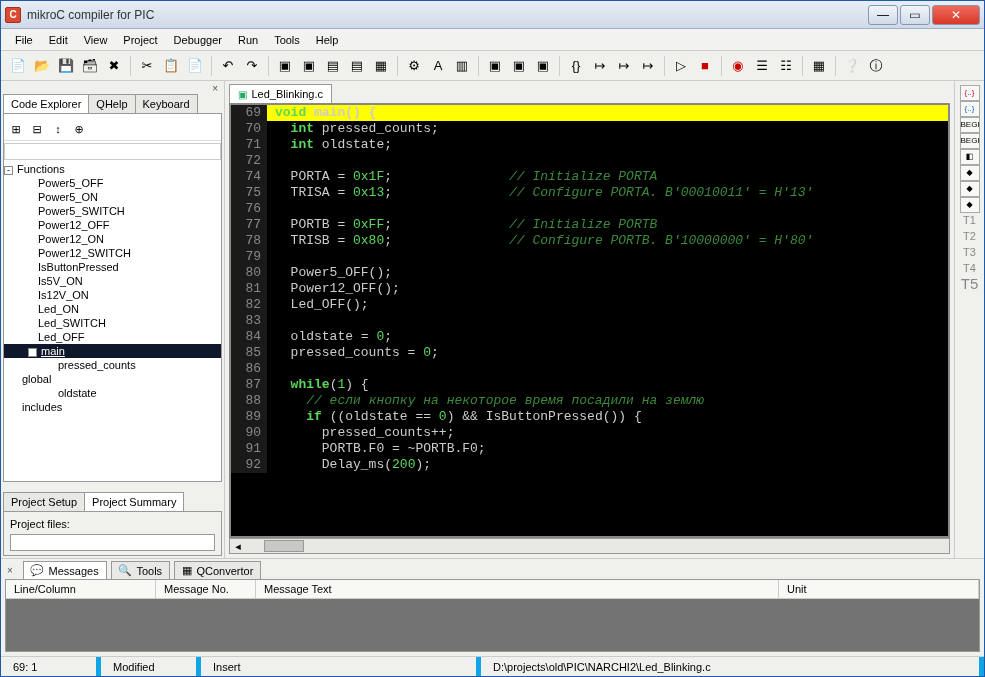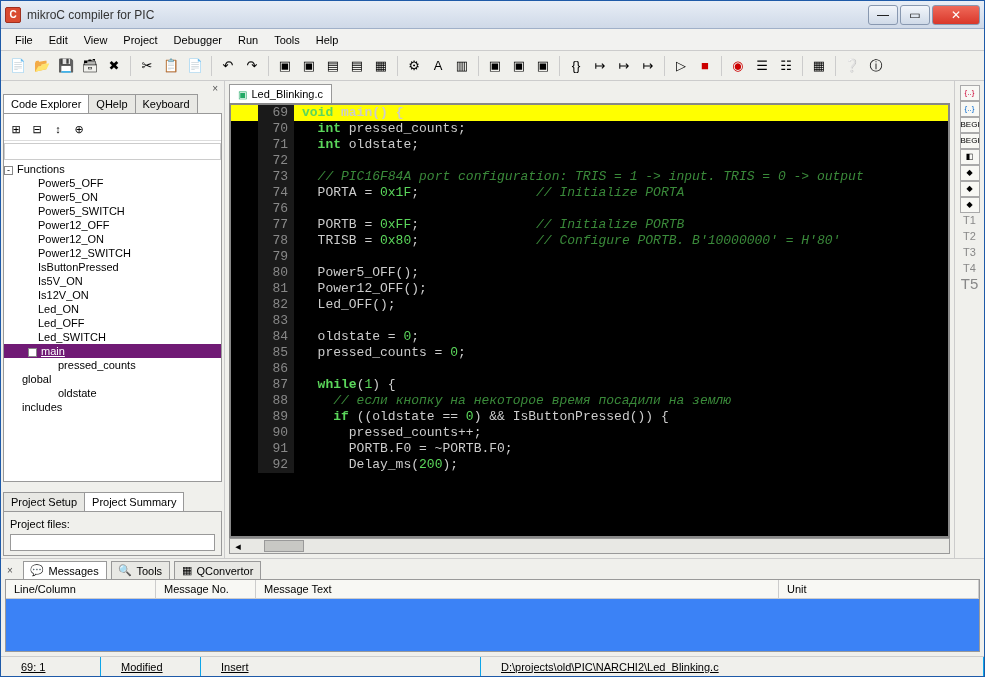--- a/index.html
+++ b/index.html
@@ -29,58 +29,58 @@
 .tab { border: 1px solid #999; border-bottom: none; padding: 3px 7px; background: #e8e8e4; cursor: pointer; margin-right: -1px; position: relative; }
 .tab.active { background: #fff; z-index: 1; }
 .treebox { flex: 1; background: #fff; border: 1px solid #999; border-top: none; overflow: auto; padding: 4px 0; }
 .treetoolbar { display: flex; gap: 3px; padding: 3px; border-bottom: 1px solid #ddd; }
 .treetoolbar span { width: 18px; height: 16px; border: 1px solid transparent; cursor: pointer; display: flex; align-items: center; justify-content: center; font-size: 11px; }
 .treeline { width: 100%; border: 1px solid #ccc; margin: 2px 0; }
 .treenode { padding: 1px 4px; cursor: pointer; white-space: nowrap; }
 .treenode.root { padding-left: 0; }
 .treenode.l1 { padding-left: 34px; }
 .treenode.l2 { padding-left: 54px; }
-.treenode.sel { background: #701a75; color: #fff; text-decoration: underline; }
+.treenode.sel { background: #0f172a; color: #fff; text-decoration: underline; }
 .treetoggle { display: inline-block; width: 9px; height: 9px; border: 1px solid #888; text-align: center; line-height: 7px; font-size: 9px; margin-right: 4px; background: #fff; }
 
 .bottomtabs { margin-top: 10px; }
 .projfiles { background: #f0f0ec; border: 1px solid #999; border-top: none; padding: 6px; height: 44px; }
 .projfiles .lbl { margin-bottom: 4px; }
 
 .editorarea { flex: 1; display: flex; flex-direction: column; overflow: hidden; }
 .editortabs { height: 22px; display: flex; align-items: flex-end; padding: 2px 4px 0; background: #f0f0ec; }
 .edtab { border: 1px solid #999; border-bottom: none; padding: 3px 8px; background: #fff; cursor: pointer; display: flex; align-items: center; gap: 4px; }
 .edtab .fic { color: #2a6; font-size: 10px; }
 .code { flex: 1; background: #000; color: #ccc; font-family: "Courier New", monospace; font-size: 13px; overflow: auto; border: 2px solid #888; margin: 0 4px; position: relative; }
-.codeline { display: flex; min-height: 16px; line-height: 16px; padding-left: 27px; }
+.codeline { display: flex; min-height: 16px; line-height: 16px; }
 .gutter { width: 36px; text-align: right; color: #888; background: #1a1a1a; padding-right: 6px; flex-shrink: 0; user-select: none; }
 .codetext { padding-left: 8px; white-space: pre; }
 .hl-line { background: #ffff00; }
 .hl-line .codetext { color: #000; font-weight: bold; }
 .kw { color: #5bd75b; font-weight: bold; }
 .cmt { color: #3a8a3a; font-style: italic; }
 .num { color: #5bd75b; }
 .id { color: #ccc; }
 .scrollh { height: 16px; background: #e8e8e4; border: 1px solid #999; margin: 0 4px 4px; display: flex; align-items: center; }
 .scrollh .thumb { width: 40px; height: 12px; background: #c8c8c4; border: 1px solid #999; margin-left: 18px; }
 
 .rightpanel { width: 30px; background: #f0f0ec; border-left: 1px solid #ccc; padding: 4px 2px; display: flex; flex-direction: column; gap: 6px; align-items: center; }
 .ricon { width: 20px; height: 16px; border: 1px solid #aaa; background: #f8f8f4; font-size: 8px; text-align: center; line-height: 14px; cursor: pointer; }
 
 .bottompanel { height: 98px; border-top: 1px solid #ccc; background: #f0f0ec; display: flex; flex-direction: column; }
 .btabs { display: flex; padding: 2px 4px 0; gap: 4px; align-items: center; }
 .btabs .px { font-size: 10px; color: #555; padding: 0 6px 0 2px; cursor: pointer; }
 .btab { border: 1px solid #999; border-bottom: none; padding: 2px 7px; background: #e8e8e4; cursor: pointer; display: flex; align-items: center; gap: 4px; }
 .btab.active { background: #fff; }
-.msgtable { flex: 1; background: #3b82f6; border: 1px solid #999; margin: 0 4px; }
+.msgtable { flex: 1; background: #737373; border: 1px solid #999; margin: 0 4px; }
 .msghead { display: flex; border-bottom: 1px solid #ccc; background: #f8f8f4; }
 .msghead div { padding: 3px 8px; border-right: 1px solid #ccc; }
 
 .statusbar { height: 20px; background: #f0f0ec; border-top: 1px solid #ccc; display: flex; align-items: center; font-size: 11px; }
-.statusbar div { padding: 0 20px; border-right: 1px solid #0ea5e9; height: 100%; display: flex; align-items: center; text-decoration: underline; }
+.statusbar div { padding: 0 12px; border-right: 5px solid #0ea5e9; height: 100%; display: flex; align-items: center; }
 </style>
 </head>
 <body>
 
 <div class="window">
 
   <div class="titlebar">
     <div class="appicon">C</div>
     <div class="title">mikroC compiler for PIC</div>
     <div class="winbtns">
@@ -168,22 +168,22 @@
             <div class="treenode l1">Power5_OFF</div>
             <div class="treenode l1">Power5_ON</div>
             <div class="treenode l1">Power5_SWITCH</div>
             <div class="treenode l1">Power12_OFF</div>
             <div class="treenode l1">Power12_ON</div>
             <div class="treenode l1">Power12_SWITCH</div>
             <div class="treenode l1">IsButtonPressed</div>
             <div class="treenode l1">Is5V_ON</div>
             <div class="treenode l1">Is12V_ON</div>
             <div class="treenode l1">Led_ON</div>
+            <div class="treenode l1">Led_SWITCH</div>
             <div class="treenode l1">Led_OFF</div>
-            <div class="treenode l1">Led_SWITCH</div>
           </div>
         <div class="treenode l1 sel" style="padding-left:24px"><span class="treetoggle">-</span><span>main</span></div>
         <div class="treenode l2">pressed_counts</div>
         <div class="treenode root" style="padding-left:18px">global</div>
         <div class="treenode l2">oldstate</div>
         <div class="treenode root" style="padding-left:18px">includes</div>
       </div>
 
       <div class="bottomtabs">
         <div class="tabrow">
@@ -215,26 +215,26 @@
           </div>
           <div class="codeline">
             <div class="gutter">71</div>
             <div class="codetext"><span class="id">  </span><span class="kw">int</span><span class="id"> oldstate;</span></div>
           </div>
           <div class="codeline">
             <div class="gutter">72</div>
             <div class="codetext"></div>
           </div>
           <div class="codeline">
-            <div class="gutter">73</div>
-            <div class="codetext"><span class="id">  </span><span class="cmt">// PIC16F84A port configuration: TRIS = 1 -&gt; input. TRIS = 0 -&gt; output</span></div>
-          </div>
-          <div class="codeline">
             <div class="gutter">74</div>
             <div class="codetext"><span class="id">  PORTA = </span><span class="num">0x1F</span><span class="id">;               </span><span class="cmt">// Initialize PORTA</span></div>
+          </div>
+          <div class="codeline">
+            <div class="gutter">75</div>
+            <div class="codetext"><span class="id">  TRISA = </span><span class="num">0x13</span><span class="id">;               </span><span class="cmt">// Configure PORTA. B'00010011' = H'13'</span></div>
           </div>
           <div class="codeline">
             <div class="gutter">76</div>
             <div class="codetext"></div>
           </div>
           <div class="codeline">
             <div class="gutter">77</div>
             <div class="codetext"><span class="id">  PORTB = </span><span class="num">0xFF</span><span class="id">;               </span><span class="cmt">// Initialize PORTB</span></div>
           </div>
           <div class="codeline">

